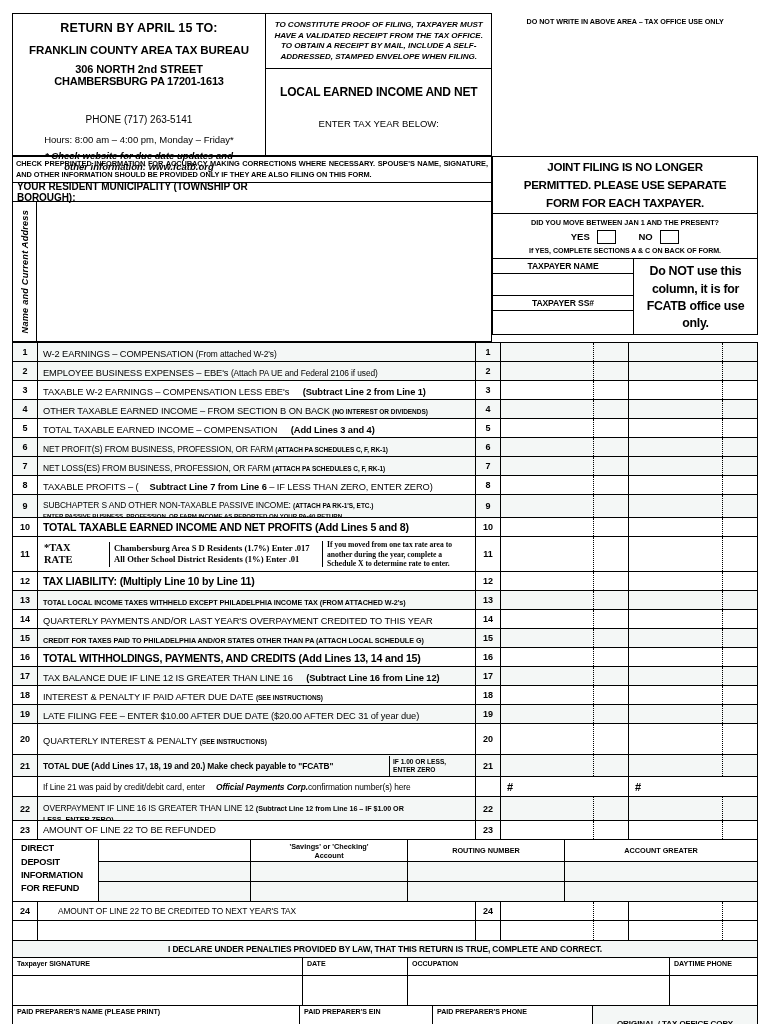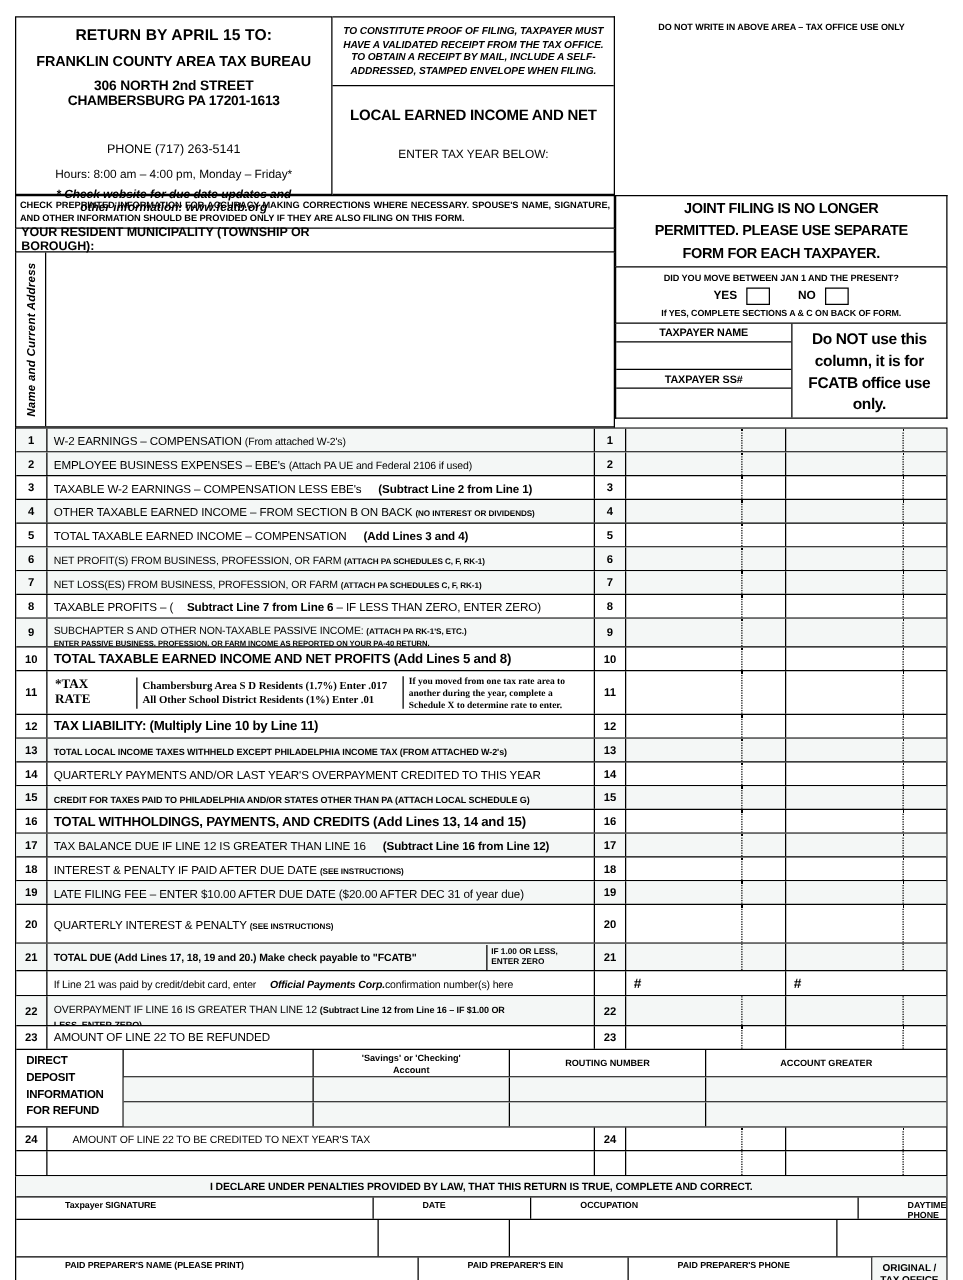--- a/index.html
+++ b/index.html
@@ -117,21 +117,21 @@
   .dd-r  { display:flex; height:20px; }
   .dd-c1 { width:152px; }
   .dd-c2 { width:157px; }
   .dd-c3 { width:157px; }
   .dd-c4 { flex:1; }
   .dd-h  { font-size:7.3px; font-weight:bold; text-align:center; display:flex;
            align-items:center; justify-content:center; line-height:1.25; }
 
   .declare { font-size:8.4px; font-weight:bold; text-align:center; padding:3px 0 3px; letter-spacing:-0.1px; }
 
-  .sig-h { font-size:7.1px; font-weight:bold; padding:2px 0 0 4px; letter-spacing:-0.05px;margin-left:35px; }
+  .sig-h { font-size:7.1px; font-weight:bold; padding:2px 0 0 4px; letter-spacing:-0.05px; }
   .sigrow { display:flex; }
   .sg1 { width:290px; } .sg2 { width:105px; } .sg3 { width:262px; } .sg4 { flex:1; }
   .pp1 { width:287px; } .pp2 { width:133px; } .pp3 { width:160px; } .pp4 { flex:1; }
   .origcopy { font-size:8px; font-weight:bold; text-align:center; display:flex;
               align-items:center; justify-content:center; letter-spacing:-0.05px; }
 </style>
 </head>
 <body>
 
 <div id="page">

